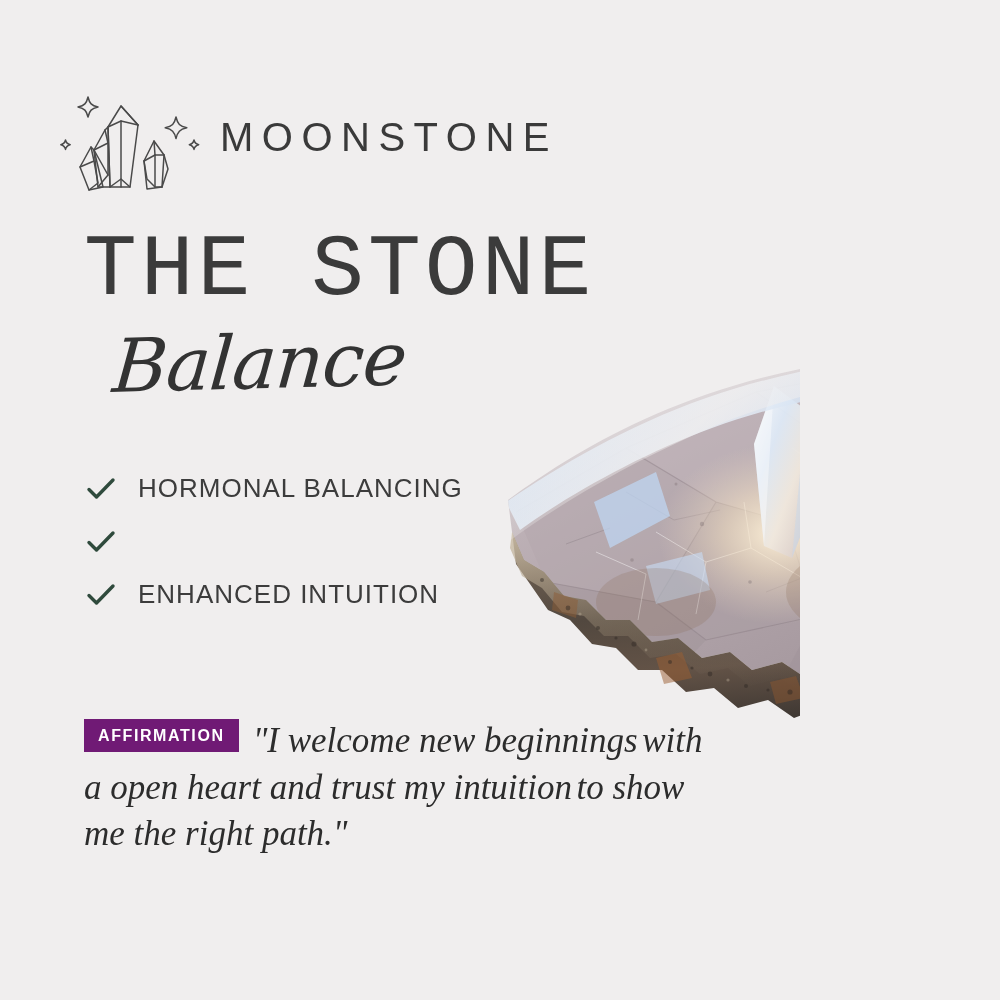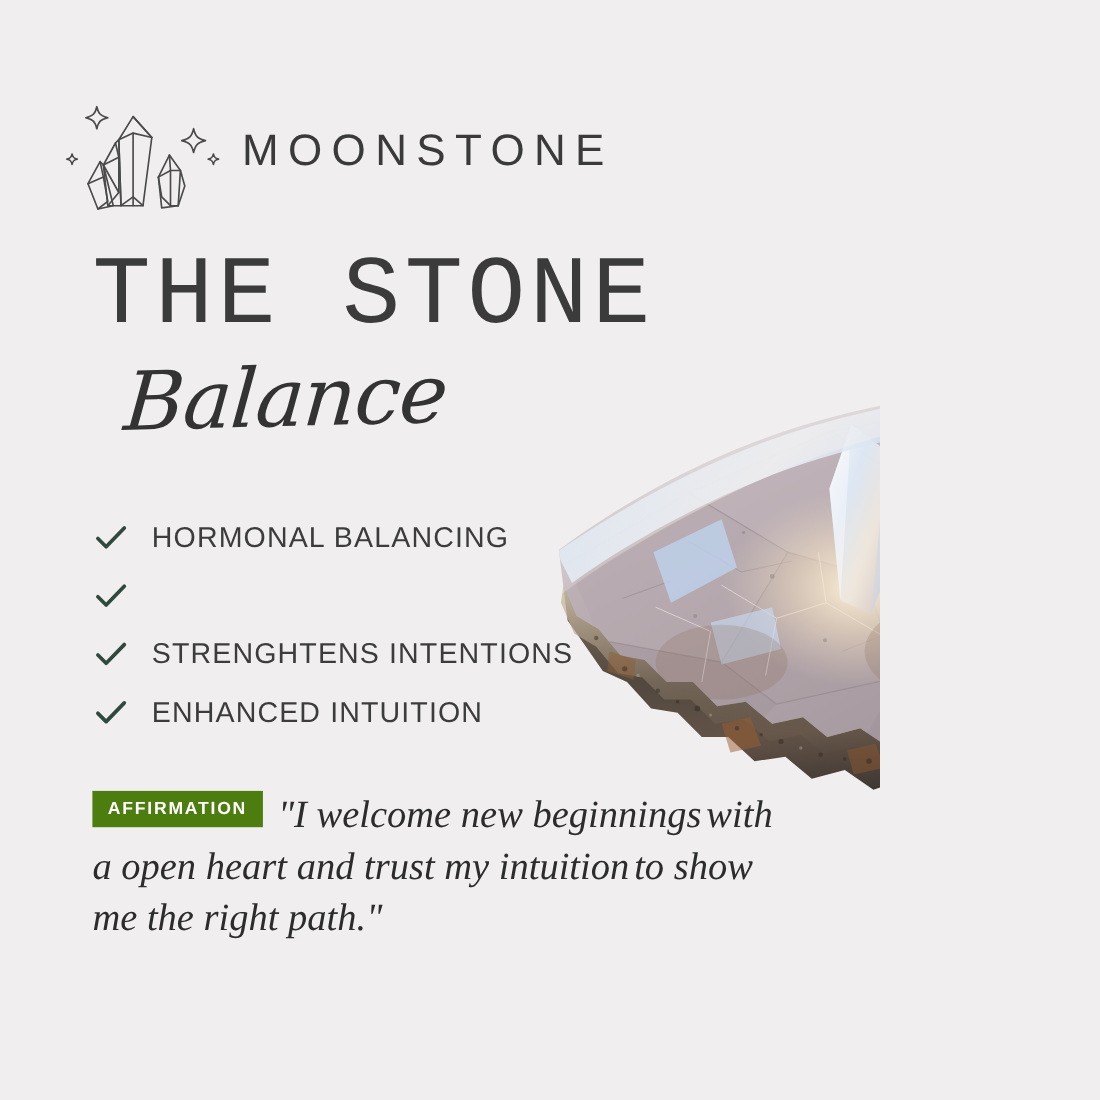--- a/index.html
+++ b/index.html
@@ -120,21 +120,21 @@
 
   
   .affirmation {
     position: absolute;
     left: 84px;
     top: 718px;
     width: 640px;
   }
   .affirmation-badge {
     display: inline-block;
-    background: #4d7c0f;
+    background: #701a75;
     color: #ffffff;
     font-family: "Liberation Sans", sans-serif;
     font-size: 16px;
     font-weight: bold;
     letter-spacing: 1.6px;
     padding: 8px 14px 7px 14px;
     vertical-align: middle;
     position: relative;
     top: -12px;
   }
@@ -231,28 +231,20 @@
     </div>
 
     <div class="benefit-item">
       <span class="benefit-check">
         <svg width="30" height="26" viewBox="0 0 30 26" fill="none" stroke="#2f4a3c" stroke-width="3.4" stroke-linecap="round" stroke-linejoin="round">
           <path d="M3 13.5 L10.5 21 L27 4"></path>
         </svg>
       </span>
     </div>
 
-    <div class="benefit-item">
-      <span class="benefit-check">
-        <svg width="30" height="26" viewBox="0 0 30 26" fill="none" stroke="#2f4a3c" stroke-width="3.4" stroke-linecap="round" stroke-linejoin="round">
-          <path d="M3 13.5 L10.5 21 L27 4"></path>
-        </svg>
-      </span>
-      <span class="benefit-label">STRENGHTENS INTENTIONS</span>
-    </div>
 
     <div class="benefit-item">
       <span class="benefit-check">
         <svg width="30" height="26" viewBox="0 0 30 26" fill="none" stroke="#2f4a3c" stroke-width="3.4" stroke-linecap="round" stroke-linejoin="round">
           <path d="M3 13.5 L10.5 21 L27 4"></path>
         </svg>
       </span>
       <span class="benefit-label">ENHANCED INTUITION</span>
     </div>
 

